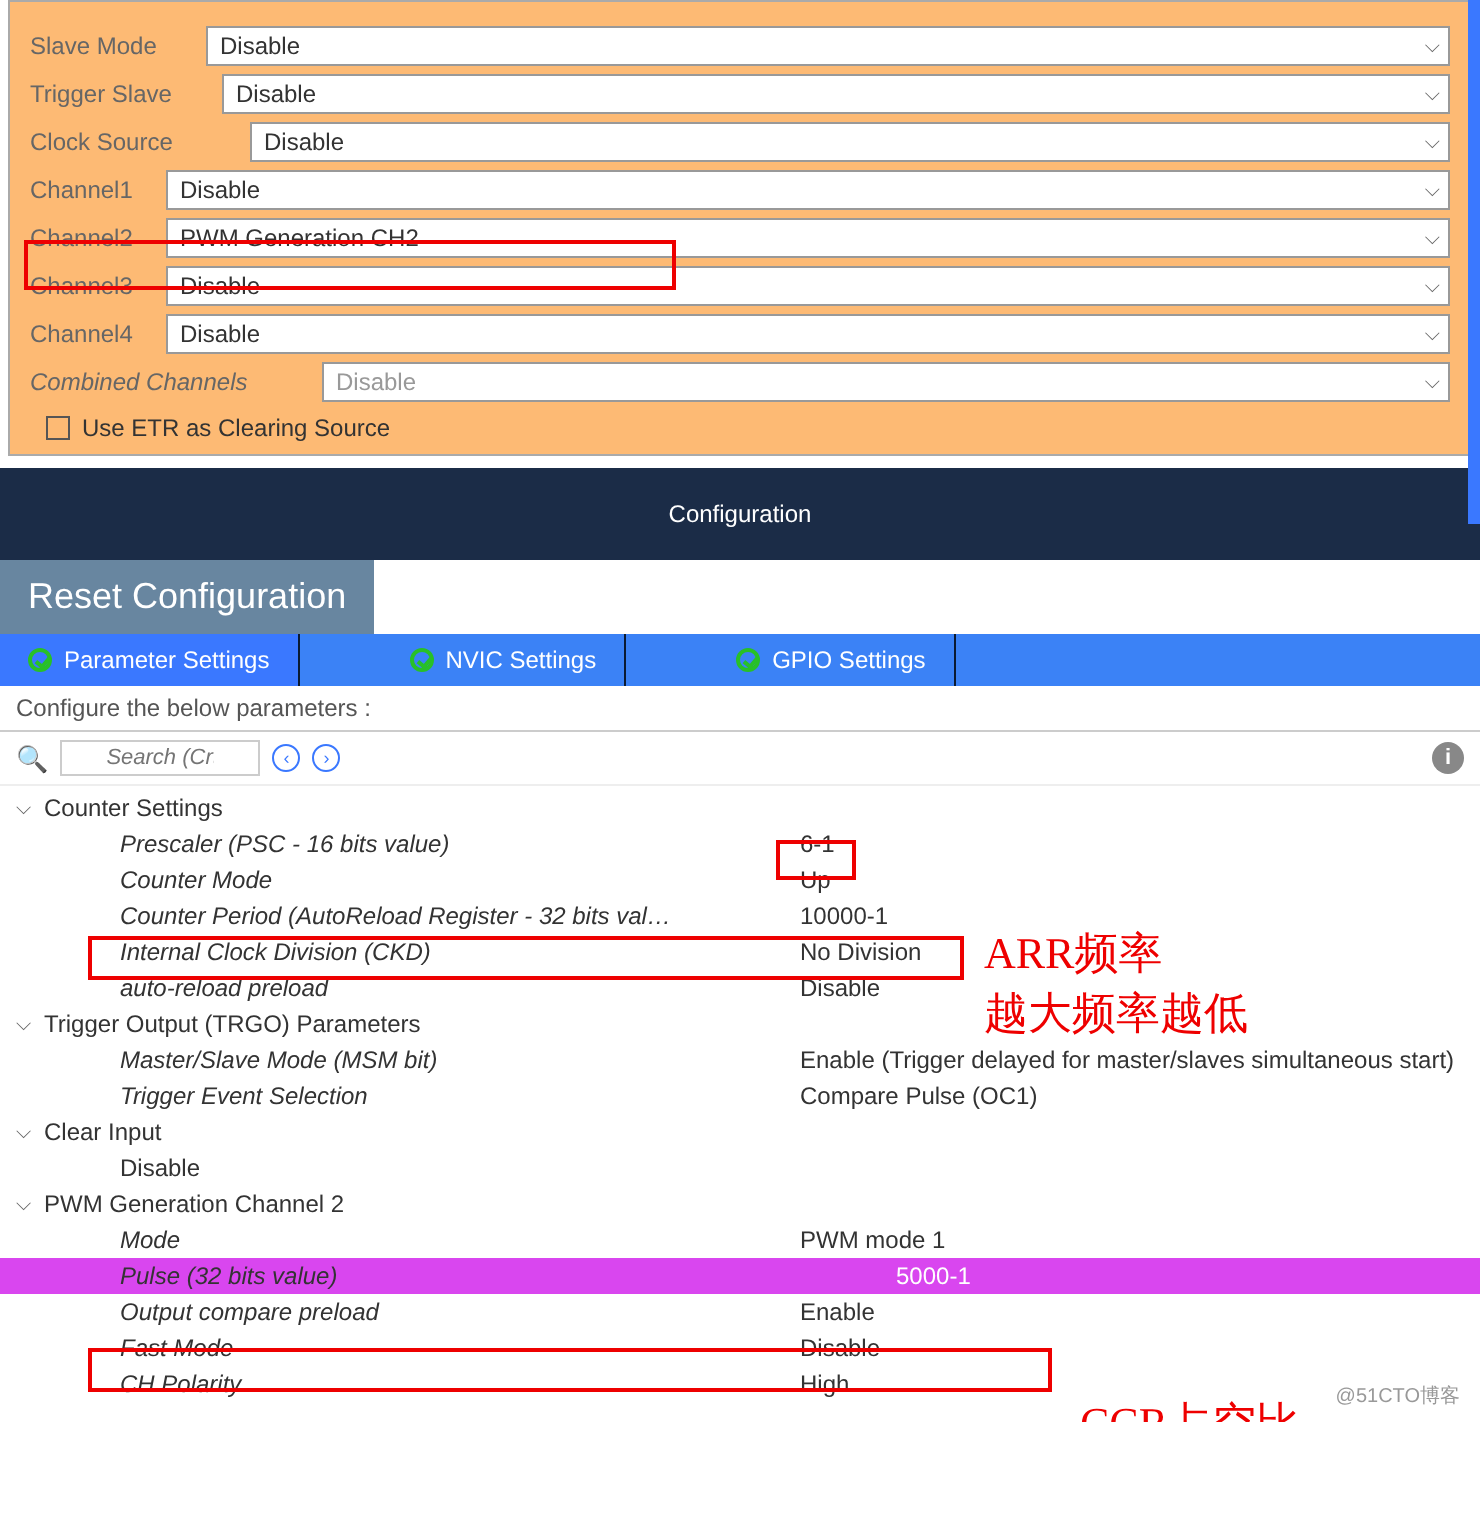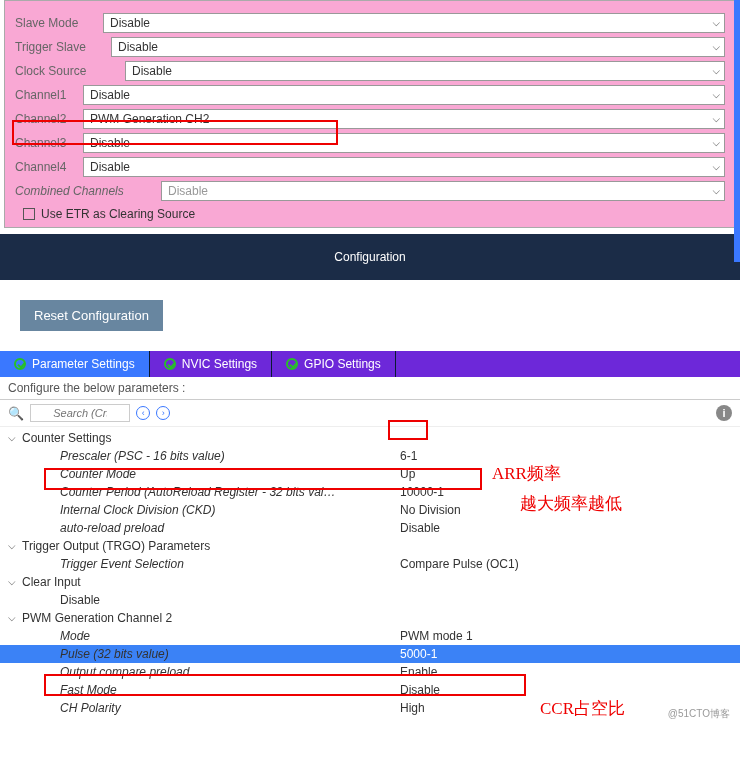--- a/index.html
+++ b/index.html
@@ -1,51 +1,51 @@
 <!DOCTYPE html>
 <html><head>
 <meta charset="utf-8">
 <style>
   * { box-sizing: border-box; font-family: Arial, sans-serif; }
   body { margin: 0; background: #fff; font-size: 12px; color: #333; width: 740px; position: relative; }
-  .top-panel { border: 1px solid #aaa; padding: 8px 10px 6px 10px; margin: 0 4px 0 4px; background: #f9a8d4; }
+  .top-panel { border: 1px solid #aaa; padding: 8px 10px 6px 10px; margin: 0 4px 0 4px; background: #fdba74; }
   .form-row { display: flex; align-items: center; margin: 4px 0; }
   .form-row label { color: #666; margin-right: 6px; font-size: 12px; }
   .select { flex: 1; border: 1px solid #999; height: 20px; display: flex; align-items: center; justify-content: space-between; padding: 0 4px 0 6px; font-size: 12px; color: #333; background: #fff; }
   .select .chev { font-size: 10px; color: #666; }
   .checkbox-row { display: flex; align-items: center; margin-top: 6px; margin-left: 8px; }
   .checkbox { width: 12px; height: 12px; border: 1px solid #555; margin-right: 6px; }
   .combined-label { color: #999; font-style: italic; }
   .red-box { border: 2px solid #e00; position: absolute; pointer-events: none; }
 
   .config-bar { background: #1b2c47; color: #fff; text-align: center; padding: 16px 0; font-size: 12px; margin-top: 6px; }
-  .reset-btn { background: #6886a0; color: #fff; border: none; padding: 8px 14px; margin: 20px; font-size: 13px; cursor: pointer; }
-
-  .tabs { display: flex; background: #6d28d9; }
+  .reset-btn { background: #6886a0; color: #fff; border: none; padding: 8px 14px; margin: 0; font-size: 18px; cursor: pointer; }
+
+  .tabs { display: flex; background: #3b82f6; gap: 41px; }
   .tab { padding: 6px 14px; color: #fff; display: flex; align-items: center; gap: 6px; font-size: 12px; cursor: pointer; border-right: 1px solid #0a1a33; }
   .tab.active { background: #3a78ff; }
   .check-ic { width: 12px; height: 12px; border: 2px solid #28c028; border-radius: 50%; position: relative; }
   .check-ic::after { content: ""; position: absolute; left: 2px; top: 2px; width: 5px; height: 3px; border-left: 2px solid #28c028; border-bottom: 2px solid #28c028; transform: rotate(-50deg); }
 
   .cfg-header { padding: 4px 8px; border-bottom: 1px solid #ccc; color: #555; font-size: 12px; }
   .search-bar { display: flex; align-items: center; padding: 4px 8px; gap: 6px; border-bottom: 1px solid #eee; }
   .search-ic { color: #999; font-size: 13px; }
   .search-input { border: 1px solid #ccc; font-style: italic; color: #888; padding: 2px 22px; font-size: 11px; width: 100px; height: 18px; }
   .nav-ic { width: 14px; height: 14px; border: 1.5px solid #3a78ff; border-radius: 50%; display: flex; align-items: center; justify-content: center; color: #3a78ff; font-size: 9px; cursor: pointer; }
   .info-ic { margin-left: auto; width: 16px; height: 16px; border-radius: 50%; background: #888; color: #fff; display: flex; align-items: center; justify-content: center; font-weight: bold; font-size: 11px; }
 
   .param-panel { padding: 2px 0 10px 0; font-size: 12px; color: #333; }
   .group-header { display: flex; align-items: center; padding: 2px 8px; cursor: pointer; }
   .group-header .arrow { color: #666; margin-right: 4px; font-size: 10px; width: 10px; }
   .param-row { display: flex; padding: 2px 0 2px 60px; }
   .param-name { flex: 0 0 340px; color: #333; font-style: italic; }
   .param-val { flex: 1; color: #333; }
-  .row-highlight { background: #3b82f6; }
-
-  .annotation { position: absolute; color: #e00; font-family: "SimSun", serif; font-size: 17px; pointer-events: none; }
+  .row-highlight { background: #d946ef; gap: 48px; }
+
+  .annotation { position: absolute; color: #e00; font-family: "SimSun", serif; font-size: 22px; pointer-events: none; }
   .watermark { position: absolute; right: 10px; bottom: 6px; color: #999; font-size: 10px; pointer-events: none; }
   .scrollbar-right { position: absolute; top: 0; right: 0; height: 262px; width: 6px; background: #3a78ff; }
 </style>
 </head>
 <body>
 
 
 
 <div class="scrollbar-right"></div>
 
@@ -169,20 +169,24 @@
     </div>
     <div class="param-row">
       <div class="param-name">auto-reload preload</div>
       <div class="param-val">Disable</div>
     </div>
     <div class="group-header">
       <span class="arrow">⌵</span>
       <span>Trigger Output (TRGO) Parameters</span>
     </div>
     <div class="param-row">
+      <div class="param-name">Master/Slave Mode (MSM bit)</div>
+      <div class="param-val">Enable (Trigger delayed for master/slaves simultaneous start)</div>
+    </div>
+    <div class="param-row">
       <div class="param-name">Trigger Event Selection</div>
       <div class="param-val">Compare Pulse (OC1)</div>
     </div>
     <div class="group-header">
       <span class="arrow">⌵</span>
       <span>Clear Input</span>
     </div>
     <div class="param-row">
       <div class="param-val">Disable</div>
     </div>
@@ -213,19 +217,19 @@
   </div>
 
 
 <div class="red-box" style="left:12px; top:120px; width:326px; height:25px;"></div>
 <div class="red-box" style="left:388px; top:420px; width:40px; height:20px;"></div>
 <div class="red-box" style="left:44px; top:468px; width:438px; height:22px;"></div>
 <div class="red-box" style="left:44px; top:674px; width:482px; height:22px;"></div>
 
 
 <div class="annotation" style="left:492px; top:462px;">ARR频率</div>
-<div class="annotation" style="left:520px; top:492px;">越大频率越低</div>
+<div class="annotation" style="left:492px; top:492px;">越大频率越低</div>
 <div class="annotation" style="left:540px; top:697px;">CCR占空比</div>
 
 <div class="watermark">@51CTO博客</div>
 
 
 
 
 </body></html>

